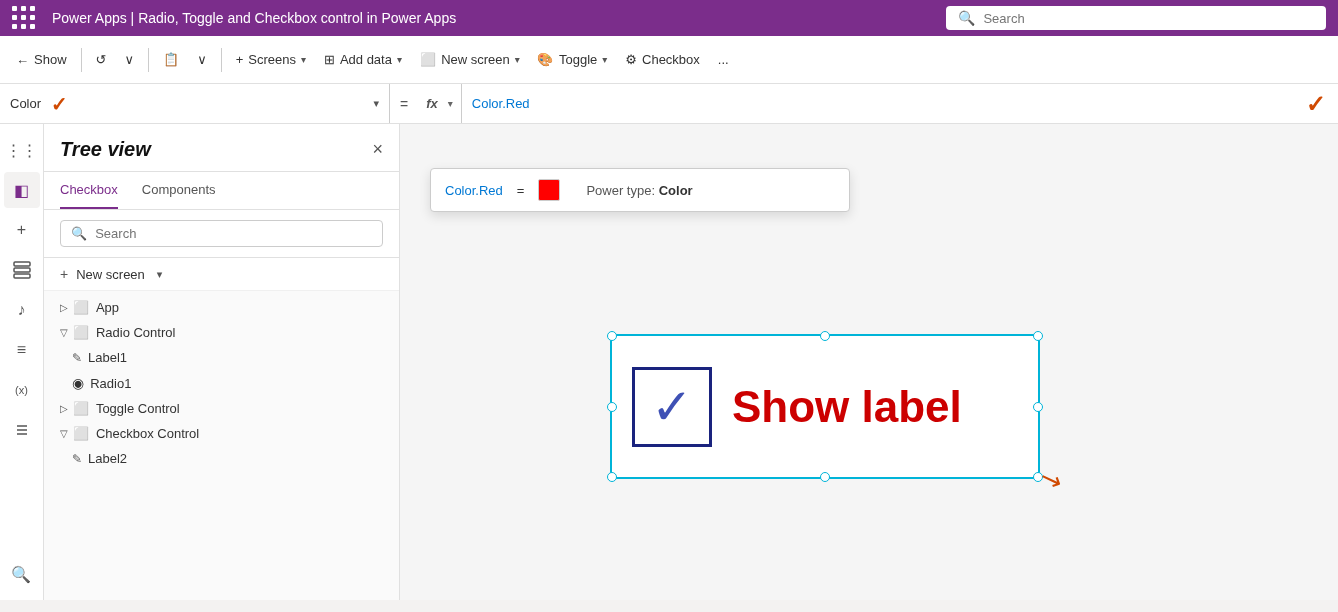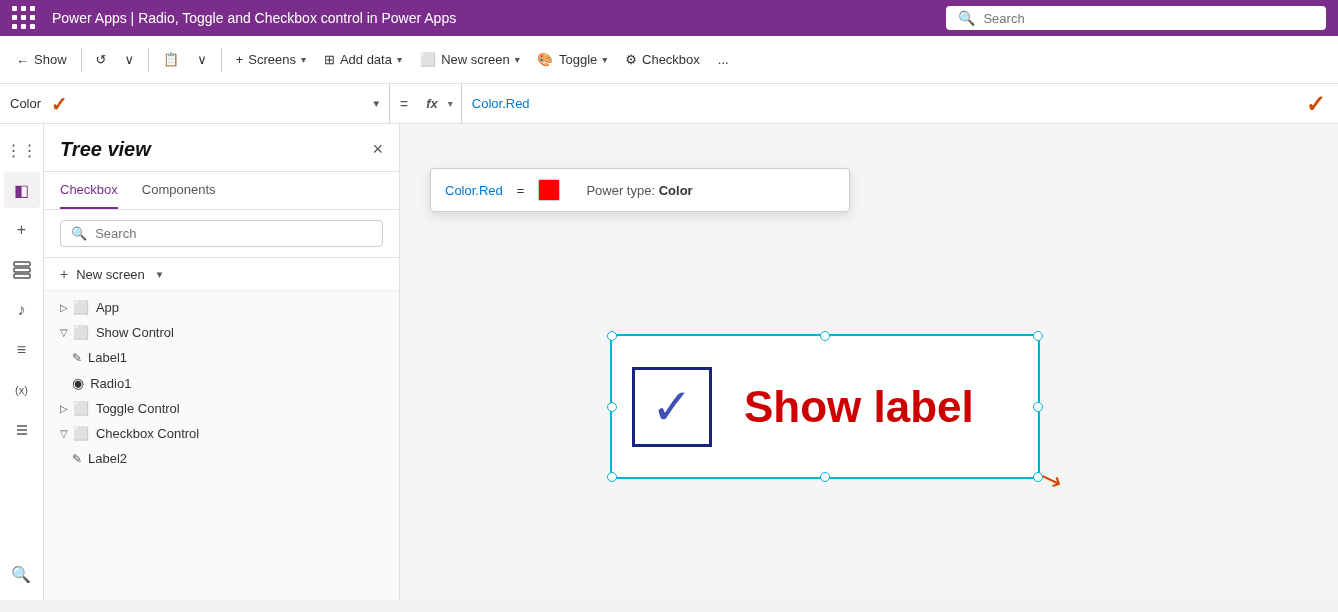--- a/index.html
+++ b/index.html
@@ -310,21 +310,20 @@
     .checkbox-check {
       font-size: 50px;
       color: #3f51b5;
       line-height: 1;
     }
     .show-label-text {
       font-size: 44px;
       color: #cc0000;
       font-weight: 600;
       white-space: nowrap;
-      margin-left: 12px;
     }
 
     
     .cursor-arrow {
       position: absolute;
       color: #d04a02;
       font-size: 28px;
       transform: rotate(-30deg);
       bottom: -22px;
       right: -28px;
@@ -479,21 +478,21 @@
 
       <div class="tree-item">
         <span class="tree-expand">▷</span>
         <span style="font-size:13px;">⬜</span>
         <span>App</span>
       </div>
 
       <div class="tree-item">
         <span class="tree-expand">▽</span>
         <span style="font-size:13px;">⬜</span>
-        <span>Show Control</span>
+        <span>Radio Control</span>
       </div>
 
       <div class="tree-item tree-indent-1">
         <span style="font-size:12px;color:#555;">✎</span>
         <span>Label1</span>
       </div>
 
       <div class="tree-item tree-indent-1">
         <span style="font-size:14px;">◉</span>
         <span>Radio1</span>

